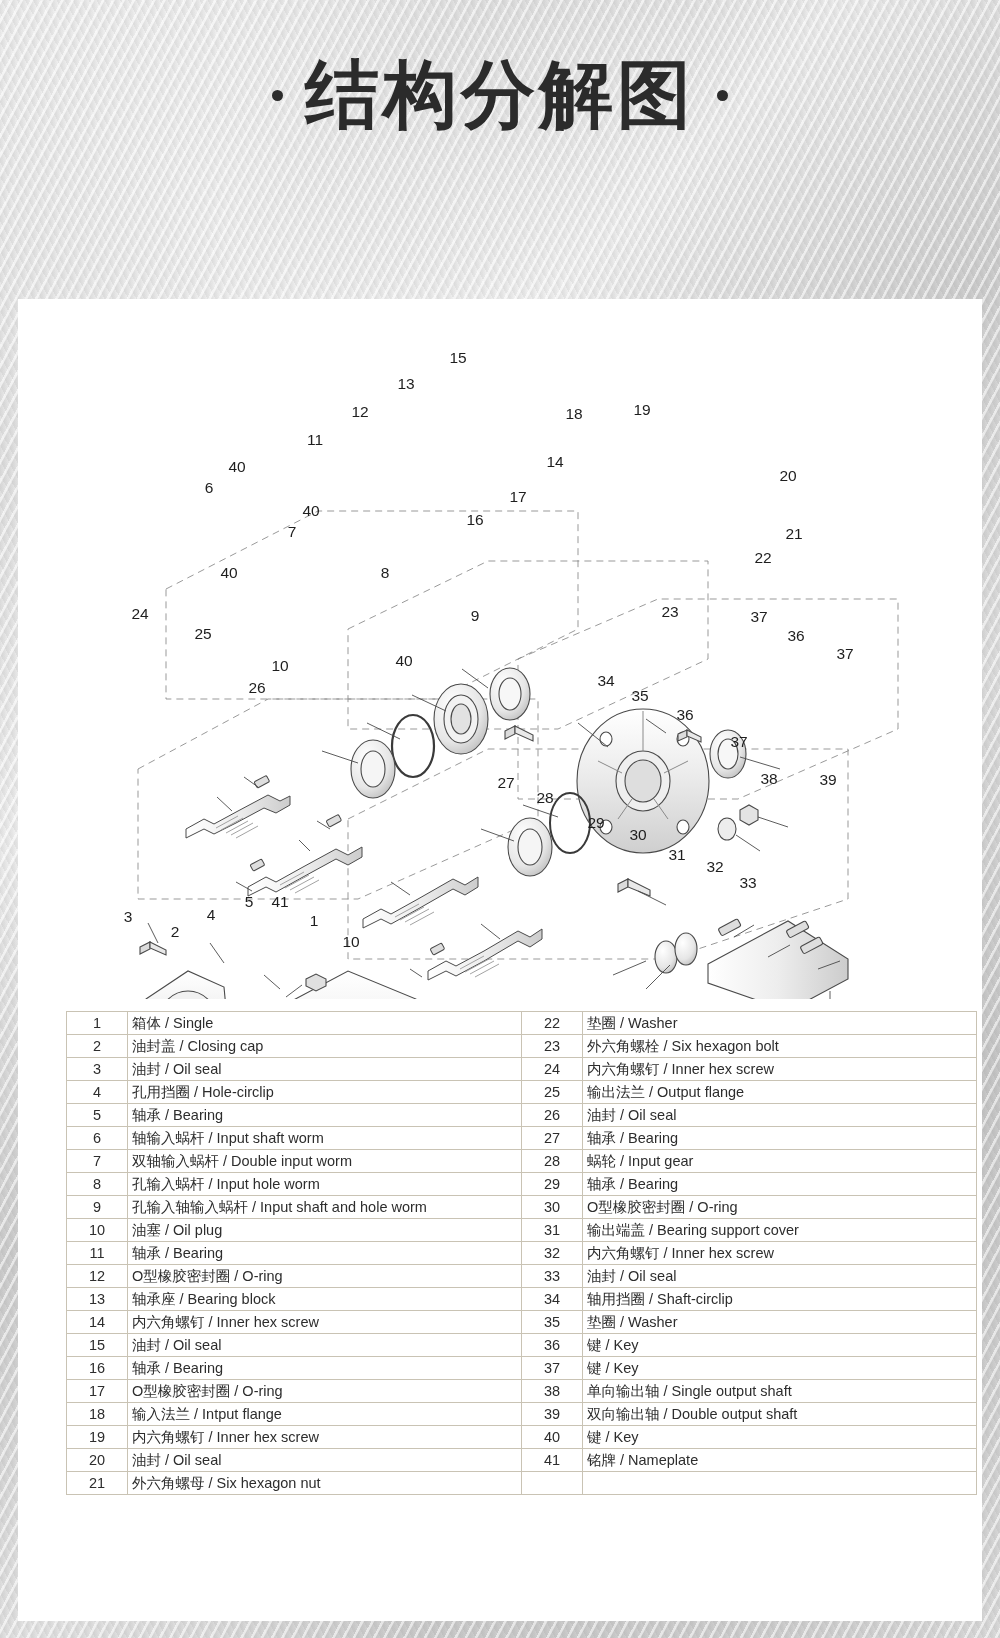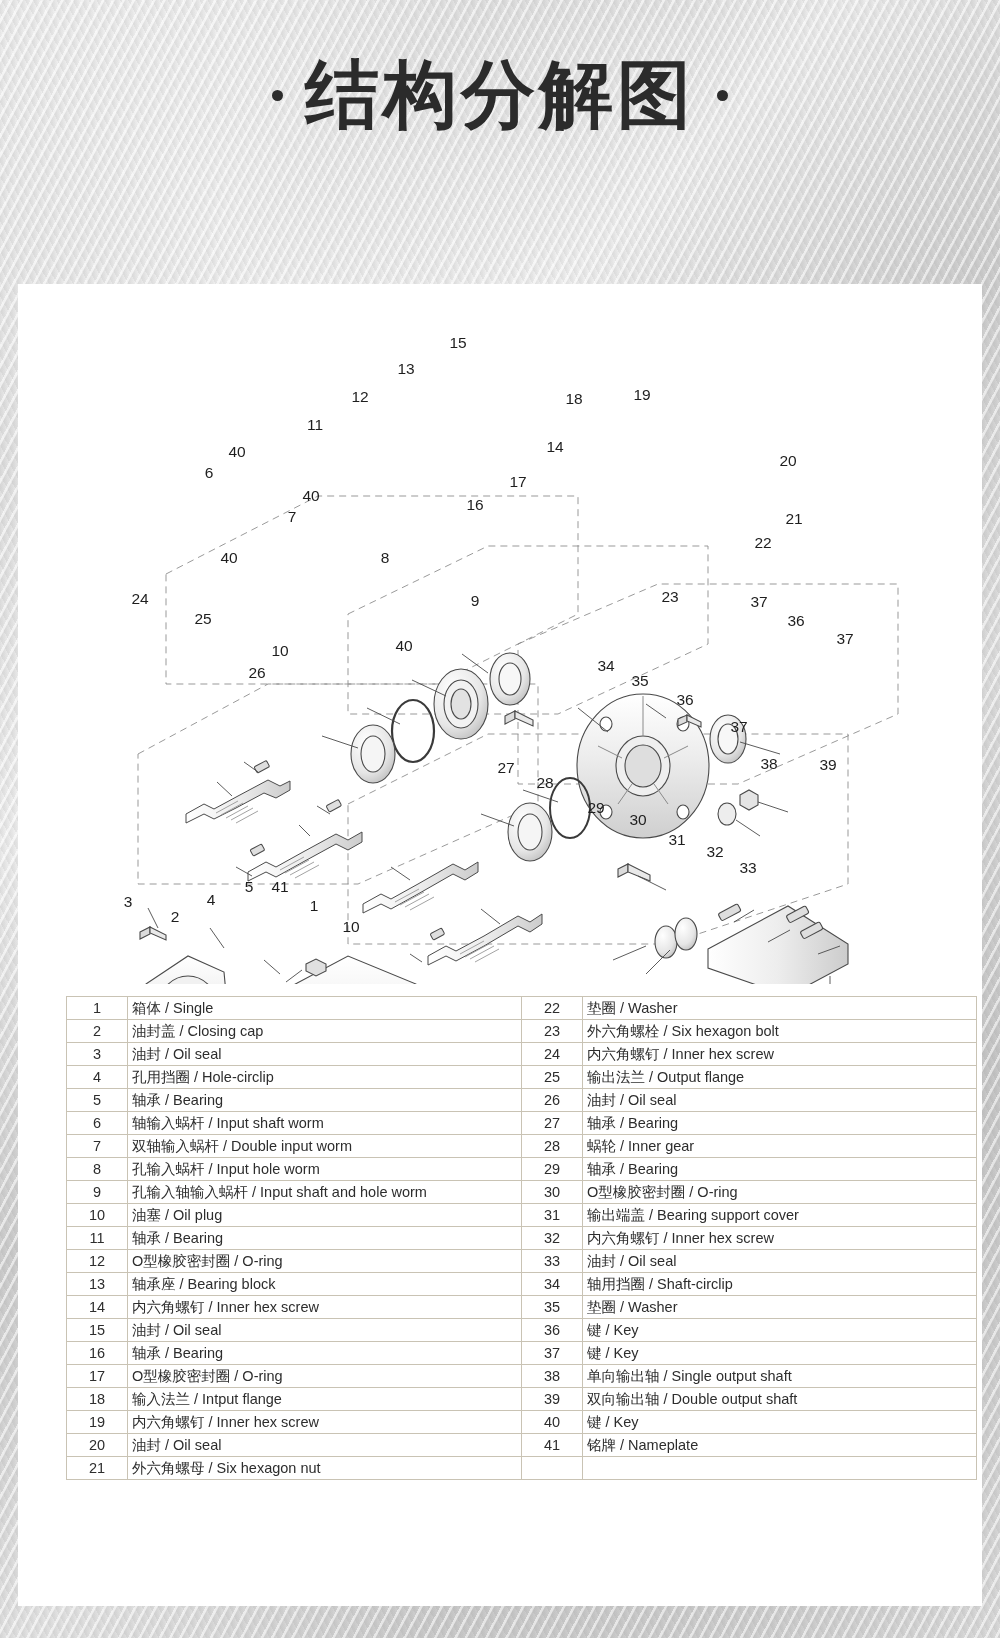--- a/index.html
+++ b/index.html
@@ -69,21 +69,21 @@
     margin-top: 30px;
     font-size: 34px;
     color: #3a3a3a;
     letter-spacing: 3px;
   }
 
   
   .card {
     position: absolute;
     left: 18px;
-    top: 284px;
+    top: 299px;
     width: 964px;
     height: 1322px;
     background: #ffffff;
     z-index: 2;
   }
 
   
   .diagram {
     position: relative;
     width: 964px;
@@ -454,21 +454,21 @@
         <tr>
           <td class="num">6</td>
           <td class="nm">轴输入蜗杆 / Input shaft worm</td>
           <td class="num">27</td>
           <td class="nm">轴承 / Bearing</td>
         </tr>
         <tr>
           <td class="num">7</td>
           <td class="nm">双轴输入蜗杆 / Double input worm</td>
           <td class="num">28</td>
-          <td class="nm">蜗轮 / Inner gear</td>
+          <td class="nm">蜗轮 / Input gear</td>
         </tr>
         <tr>
           <td class="num">8</td>
           <td class="nm">孔输入蜗杆 / Input hole worm</td>
           <td class="num">29</td>
           <td class="nm">轴承 / Bearing</td>
         </tr>
         <tr>
           <td class="num">9</td>
           <td class="nm">孔输入轴输入蜗杆 / Input shaft and hole worm</td>

